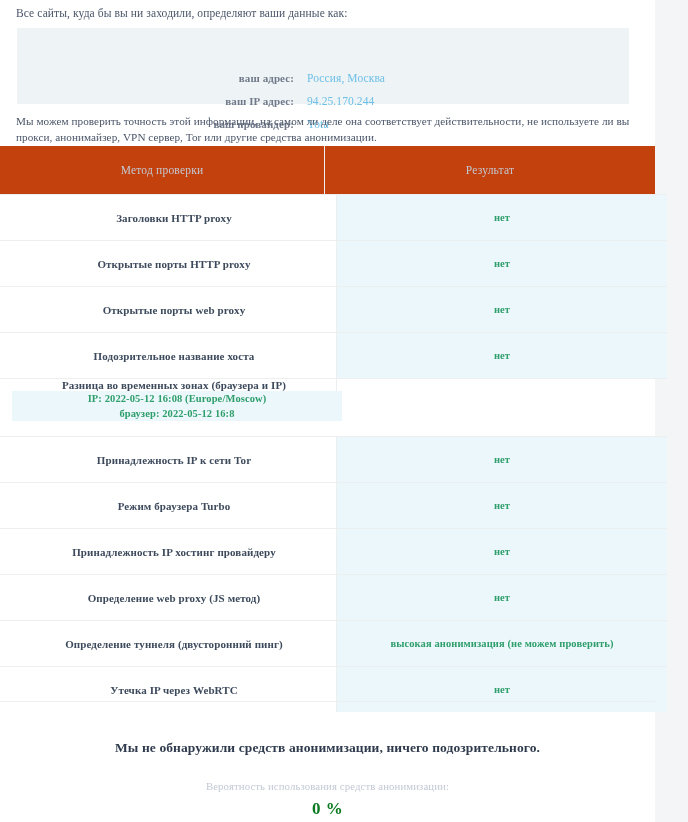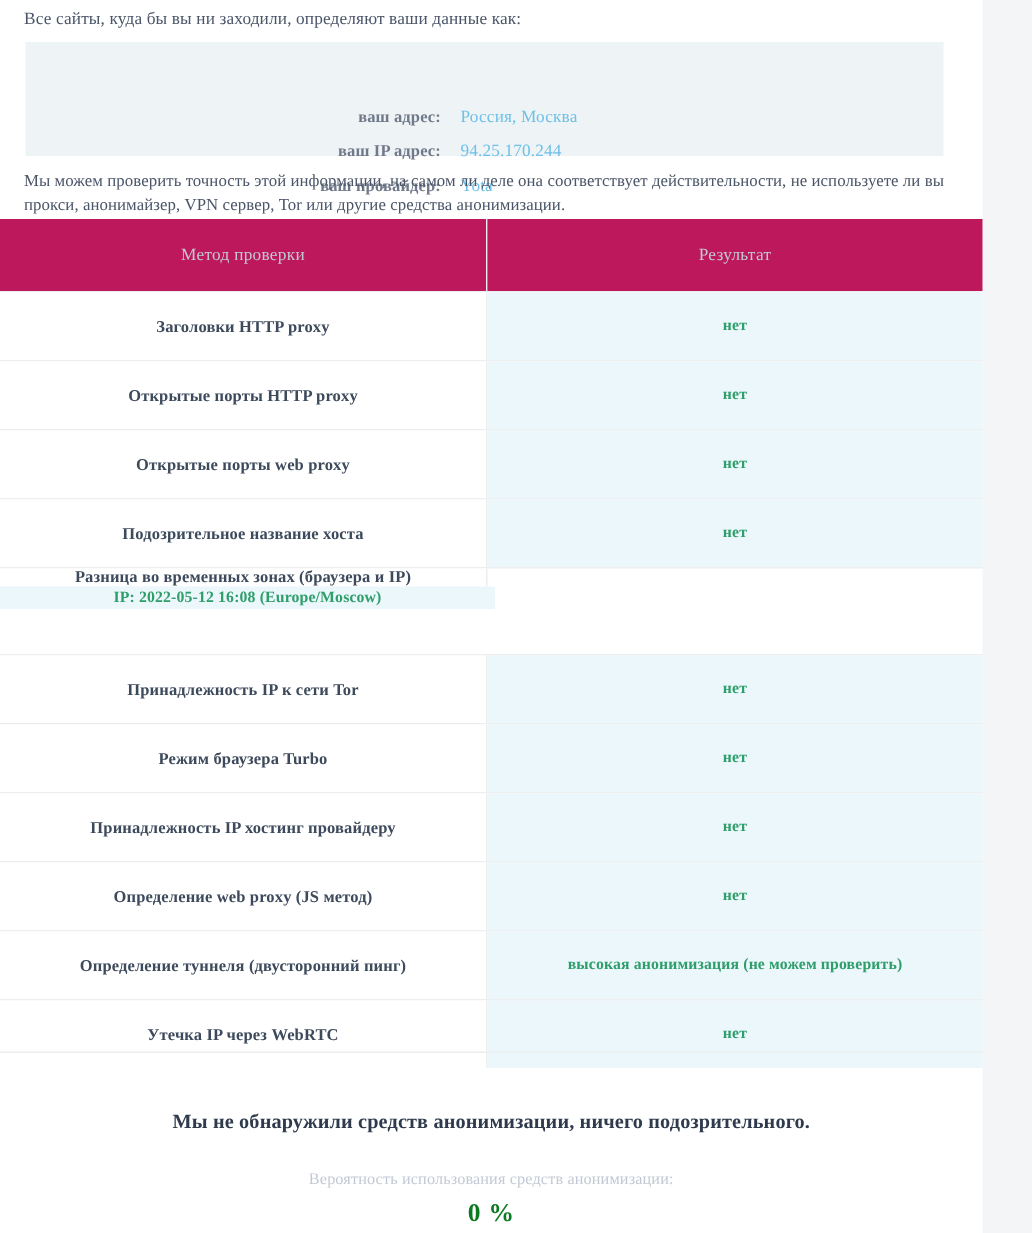--- a/index.html
+++ b/index.html
@@ -112,34 +112,35 @@
     box-sizing: border-box;
     display: flex;
     align-items: center;
     justify-content: center;
     text-align: center;
     padding: 0 14px;
     background: #ebf7fb;
   }
   .header-row .cell-method,
   .header-row .cell-result {
-    background: #be185d;
+    background: #c2410c;
     height: 48px;
     font-size: 11.5px;
     color: #c3c9d4;
     letter-spacing: 0.2px;
   }
   .header-row {
     border-top: none;
   }
   .header-row .cell-method {
     border-right: 1px solid #edeef0;
   }
   .body-row {
     height: 45px;
+    padding-left: 12px;
   }
   .body-row.tall {
     height: 57px;
     flex-direction: column;
   }
   .body-row .cell-method {
     font-size: 11px;
     font-weight: bold;
     color: #3d4a5c;
     border-right: 1px solid #edeef0;
@@ -244,20 +245,21 @@
       <div class="trow body-row">
         <div class="cell-method">Подозрительное название хоста</div>
         <div class="cell-result">нет</div>
       </div>
 
       <div class="trow body-row tall">
         <div class="cell-method">Разница во временных зонах (браузера и IP)</div>
         <div class="cell-result">
           <span class="result-lines">
             <span>IP: 2022-05-12 16:08 (Europe/Moscow)</span>
+            <span>браузер: 2022-05-12 16:8</span>
           </span>
         </div>
       </div>
 
       <div class="trow body-row">
         <div class="cell-method">Принадлежность IP к сети Tor</div>
         <div class="cell-result">нет</div>
       </div>
 
       <div class="trow body-row">

